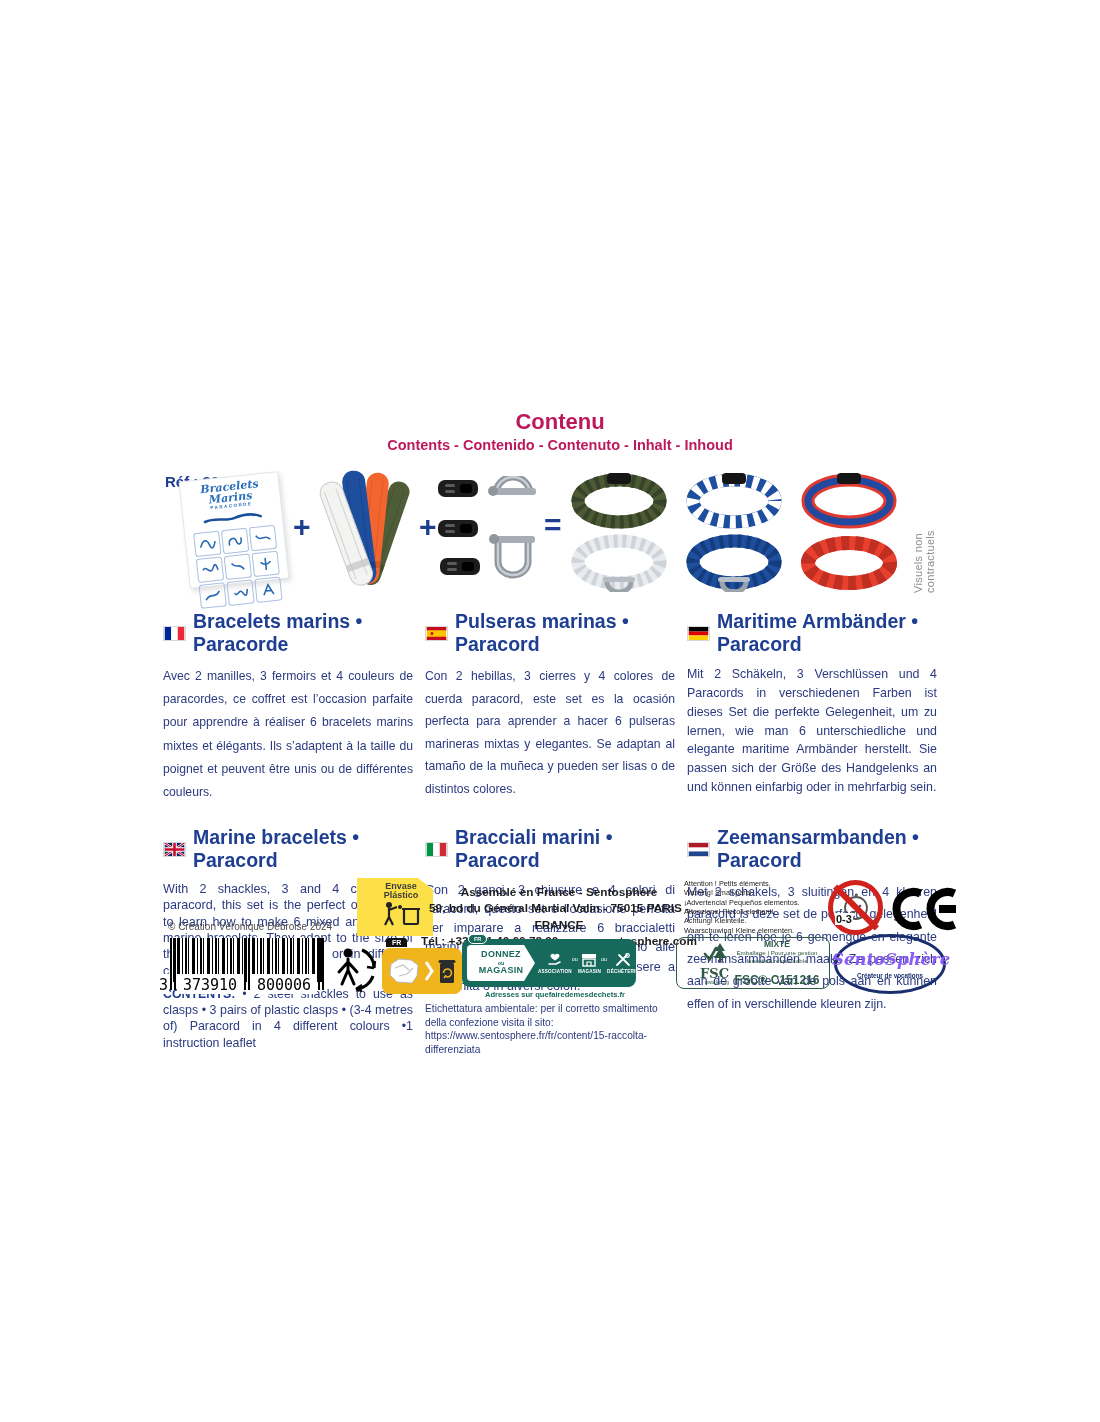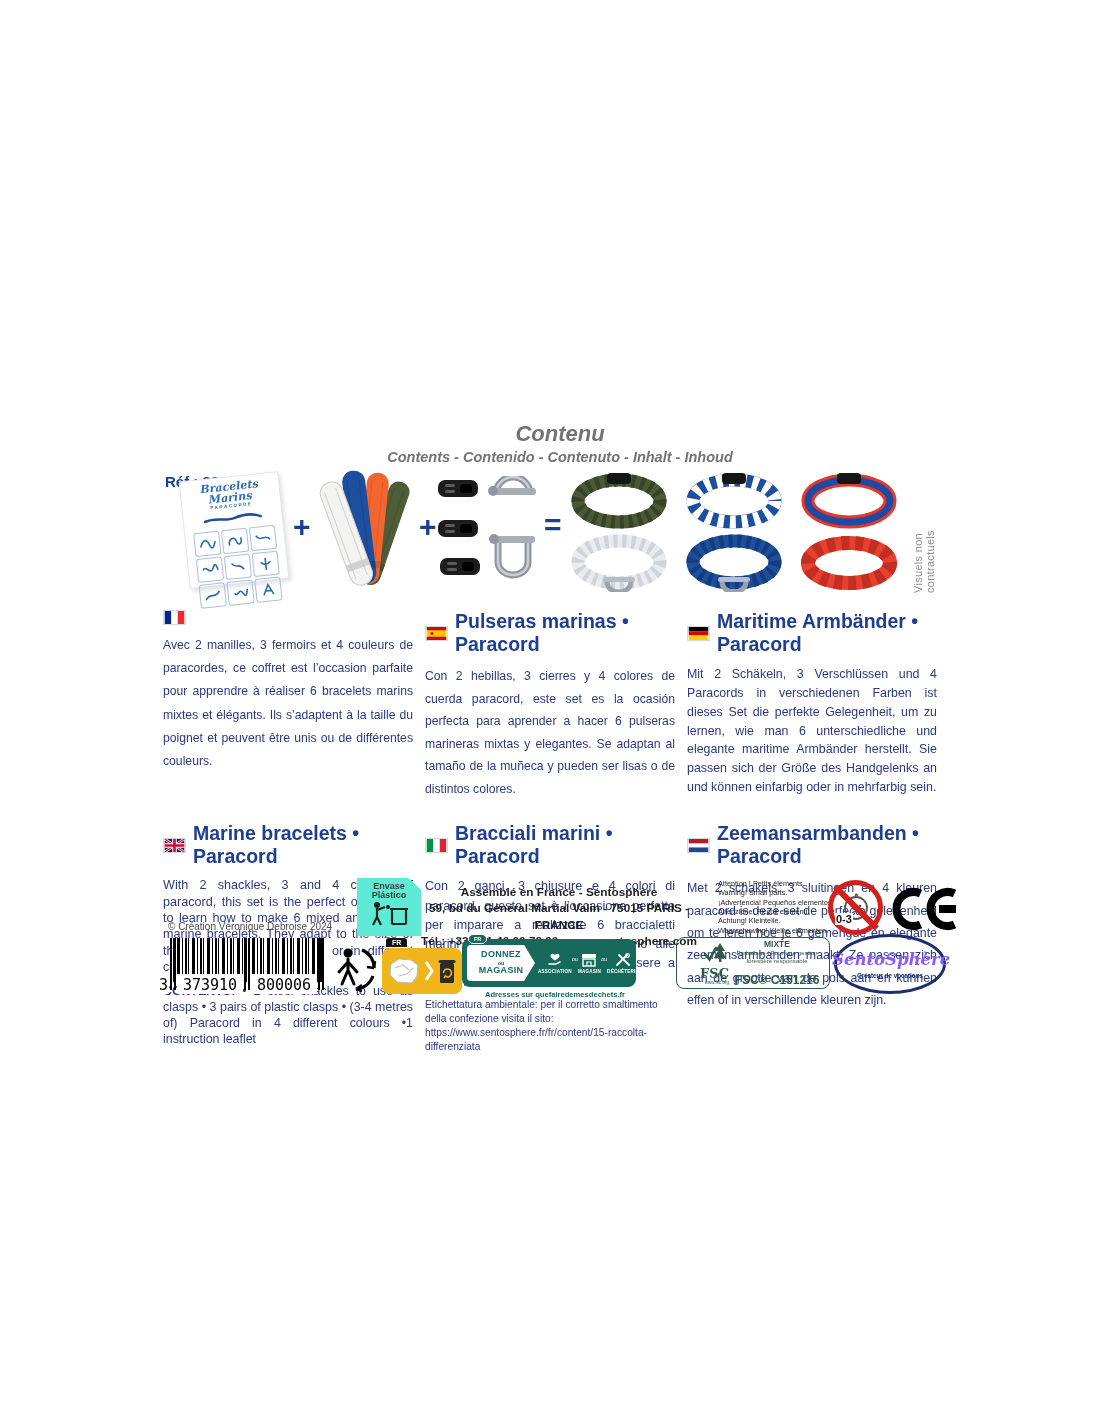--- a/index.html
+++ b/index.html
@@ -2,21 +2,21 @@
 <html><head>
 <meta charset="utf-8">
 <style>
   html,body{margin:0;padding:0;background:#fff;}
   .canvas{position:relative;width:1100px;height:1422px;background:#fff;
           font-family:"Liberation Sans",sans-serif;overflow:hidden;color:#2b3a80;}
   .abs{position:absolute;}
 
   
   .ref{left:165px;top:426px;font-size:15px;font-weight:bold;color:#1e3e92;margin-top:47px;}
-  .hdr{left:300px;top:421px;width:520px;text-align:center;color:#737373;font-style:italic;}
+  .hdr{left:300px;top:409px;width:520px;text-align:center;color:#be185d;}
   .hdr .t{font-size:22px;font-weight:bold;margin:0;}
   .hdr .s{font-size:14.5px;font-weight:bold;margin:2px 0 0 0;}
   .disclaimer{left:912px;top:468px;height:125px;writing-mode:vertical-rl;transform:rotate(180deg);
               font-size:11px;color:#8e8e8e;letter-spacing:.3px;}
 
   
   .op{font-size:30px;font-weight:bold;color:#1e3e92;line-height:1;}
   .leaflet{left:184px;top:476px;width:100px;height:108px;background:#fff;border:1px solid #e3e6ea;
            border-radius:3px;transform:rotate(-6deg);box-shadow:2px 3px 5px rgba(0,0,0,.12);
            text-align:center;padding-top:4px;box-sizing:border-box;}
@@ -48,26 +48,26 @@
   .flag{width:23px;height:15px;flex:0 0 auto;border:.5px solid #d8d8d8;box-sizing:border-box;}
 
   
   .copyright{left:168px;top:921px;font-size:10px;color:#4a4a4a;}
   .barcode{left:158px;top:938px;width:170px;height:58px;}
   .barcode .bars{position:absolute;left:12px;top:0;width:152px;height:44px;
     background:repeating-linear-gradient(90deg,#000 0 2px,#fff 2px 3px,#000 3px 4px,#fff 4px 7px,#000 7px 10px,#fff 10px 11.5px,#000 11.5px 12.5px,#fff 12.5px 15px);}
   .barcode .guard{position:absolute;top:0;width:2px;height:52px;background:#000;}
   .barcode .dg{position:absolute;top:36px;height:20px;background:#fff;font-family:"DejaVu Sans Mono",monospace;
                font-size:15px;color:#000;display:flex;align-items:flex-end;justify-content:center;}
-  .envase{left:357px;top:878px;width:64px;height:58px;background:#5eead4;
-          clip-path:polygon(0 0,80% 0,100% 20%,100% 100%,0 100%);text-align:center;}
+  .envase{left:357px;top:878px;width:64px;height:58px;background:#fde047;
+          clip-path:polygon(0 0,80% 0,100% 20%,100% 100%,0 100%);text-align:center;padding-left:12px;}
   .envase .tx{font-size:9px;font-weight:bold;color:#3c3c3c;line-height:1.05;padding-top:4px;}
   .address{left:420px;top:884px;width:278px;text-align:center;color:#1f1f1f;
            font-size:11.8px;font-weight:bold;line-height:1.38;}
-  .warnings{left:718px;top:879px;width:140px;font-size:7.3px;line-height:1.28;color:#222;}
+  .warnings{left:684px;top:879px;width:140px;font-size:7.3px;line-height:1.28;color:#222;}
   .age{left:828px;top:880px;width:55px;height:55px;text-align:center;}
   .age .ring{position:absolute;inset:0;border:5px solid #d1211c;border-radius:50%;box-sizing:border-box;}
   .age .bar{position:absolute;left:25px;top:-2px;width:6px;height:59px;background:#d1211c;transform:rotate(-45deg);}
   .age .lbl{position:absolute;left:7px;bottom:10px;background:#fff;font-size:11px;font-weight:bold;color:#111;padding:0 1px;}
   .cemark{left:890px;top:884px;}
   .triman{left:332px;top:944px;}
   .trisign{left:382px;top:938px;width:80px;height:58px;}
   .trisign .tab{position:absolute;left:4px;top:0;background:#111;color:#fff;font-size:7px;font-weight:bold;
                 padding:1px 6px;border-radius:3px 3px 0 0;}
   .trisign .bodyy{position:absolute;left:0;top:10px;width:80px;height:46px;background:#f0b51c;border-radius:8px;
@@ -280,20 +280,21 @@
 
   <div class="abs sections">
 
     <div class="sec">
       <h2>
         <svg class="flag" viewBox="0 0 30 20">
             <rect width="10" height="20" fill="#002395"></rect>
             <rect x="10" width="10" height="20" fill="#fff"></rect>
             <rect x="20" width="10" height="20" fill="#ED2939"></rect>
           </svg>
+        <span>Bracelets marins • Paracorde</span>
       </h2>
       <p class="body b-fr">Avec 2 manilles, 3 fermoirs et 4 couleurs de paracordes, ce coffret est l’occasion parfaite pour apprendre à réaliser 6 bracelets marins mixtes et élégants. Ils s’adaptent à la taille du poignet et peuvent être unis ou de différentes couleurs.</p>
     </div>
 
     <div class="sec">
       <h2>
         <svg class="flag" viewBox="0 0 30 20">
             <rect width="30" height="20" fill="#ffc400"></rect>
             <rect width="30" height="5" fill="#c60b1e"></rect>
             <rect y="15" width="30" height="5" fill="#c60b1e"></rect>

